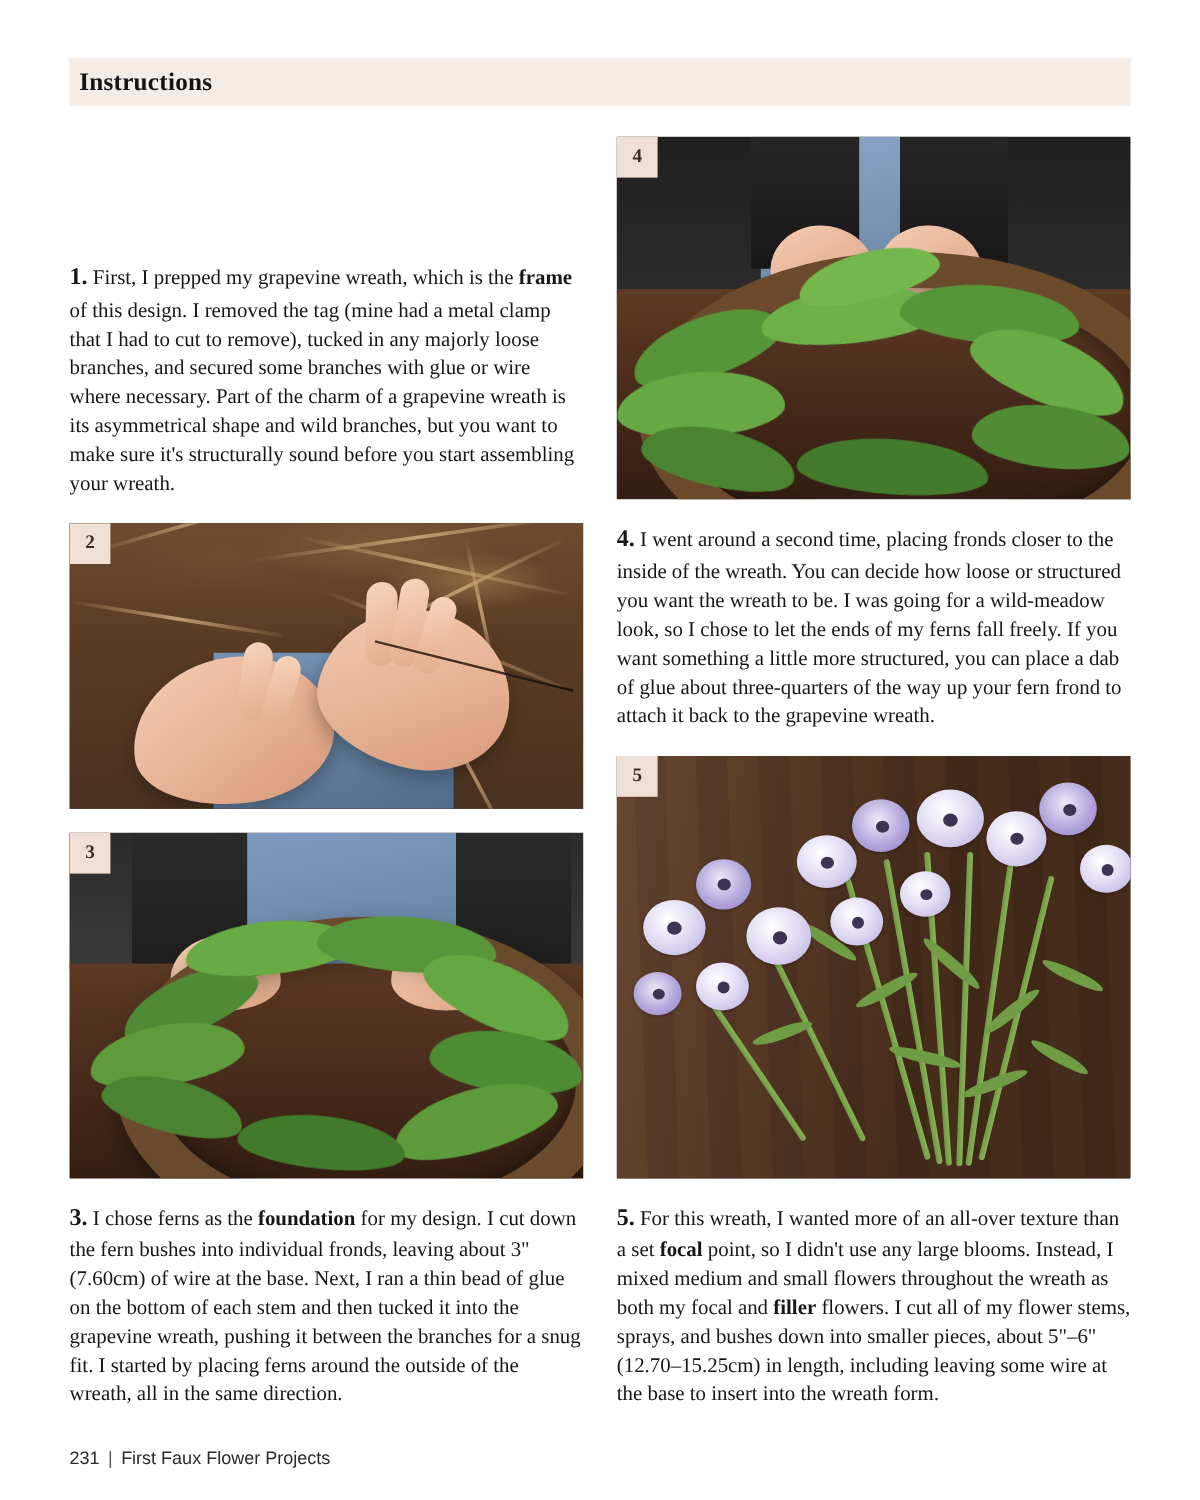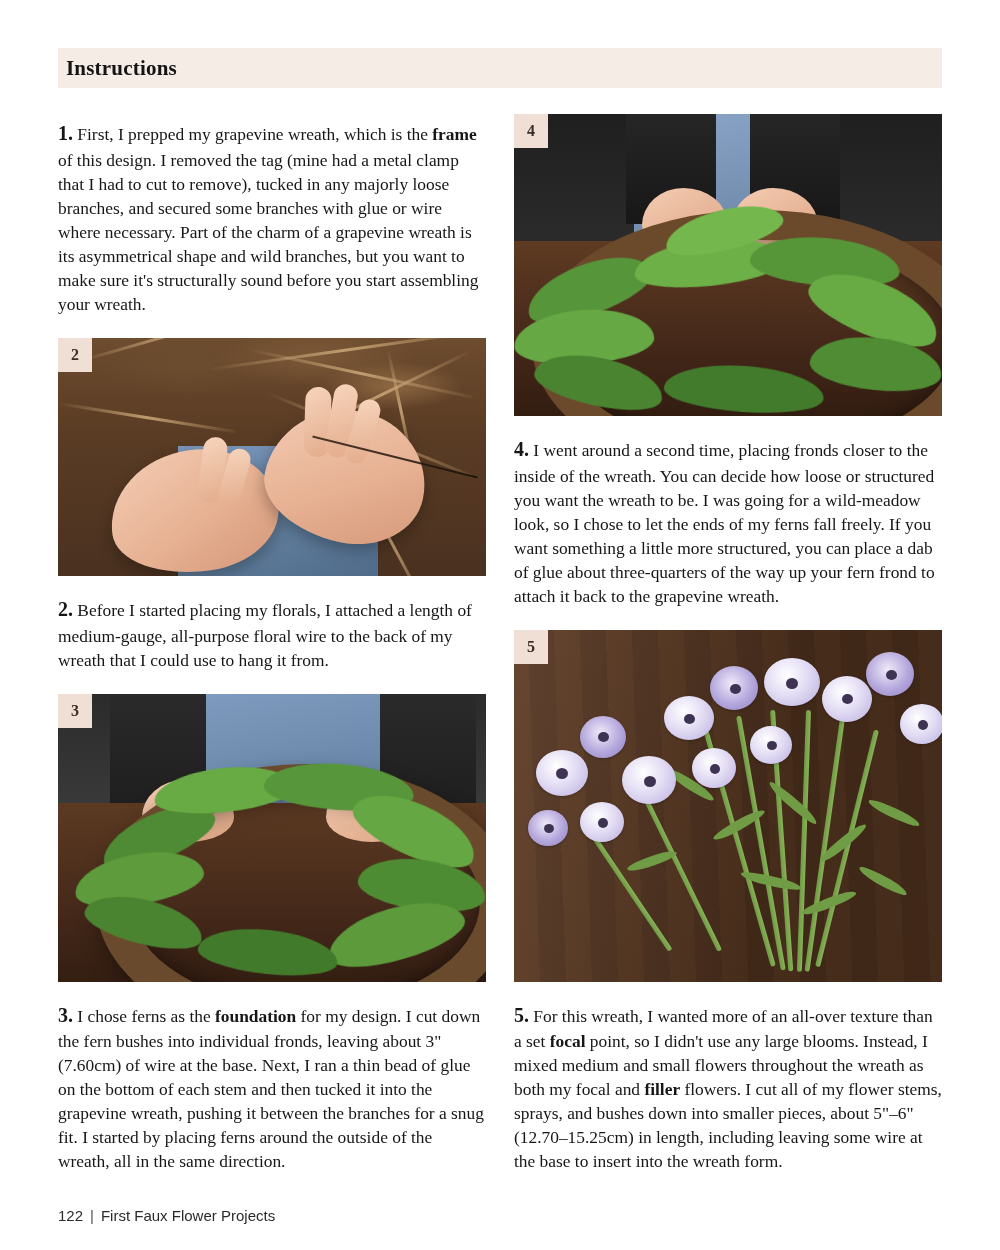--- a/index.html
+++ b/index.html
@@ -294,23 +294,20 @@
           </div>
           <div class="hand right">
             <div class="finger" style="left:28px; top:-16px; width:26px; height:70px; transform:rotate(-10deg);"></div>
             <div class="finger" style="left:52px; top:-24px; width:24px; height:74px; transform:rotate(-2deg);"></div>
             <div class="finger" style="left:76px; top:-14px; width:22px; height:66px; transform:rotate(6deg);"></div>
           </div>
           <div class="wire"></div>
         </div>
       </div>
 
-      <p class="step">
-        <span class="num">2.</span><span> Before I started placing my florals, I attached a length of medium-gauge, all-purpose floral wire to the back of my wreath that I could use to hang it from.</span>
-      </p>
 
       <div class="photo p3">
         <div class="badge">3</div>
         <div class="scene">
           <div class="backdrop"></div>
           <div class="denim"></div>
           <div class="arm l"></div>
           <div class="arm r"></div>
           <div class="table"></div>
           <div class="hand l"></div>
@@ -417,16 +414,16 @@
       </div>
 
       <p class="step">
         <span class="num">5.</span><span> For this wreath, I wanted more of an all-over texture than a set </span><b>focal</b><span> point, so I didn't use any large blooms. Instead, I mixed medium and small flowers throughout the wreath as both my focal and </span><b>filler</b><span> flowers. I cut all of my flower stems, sprays, and bushes down into smaller pieces, about 5"–6" (12.70–15.25cm) in length, including leaving some wire at the base to insert into the wreath form.</span>
       </p>
 
     </div>
   </div>
 
   <div class="footer">
-    <span class="pagenum">122</span><span class="sep">|</span><span>First Faux Flower Projects</span>
+    <span class="pagenum">231</span><span class="sep">|</span><span>First Faux Flower Projects</span>
   </div>
 
 </div>
 
 </body></html>

